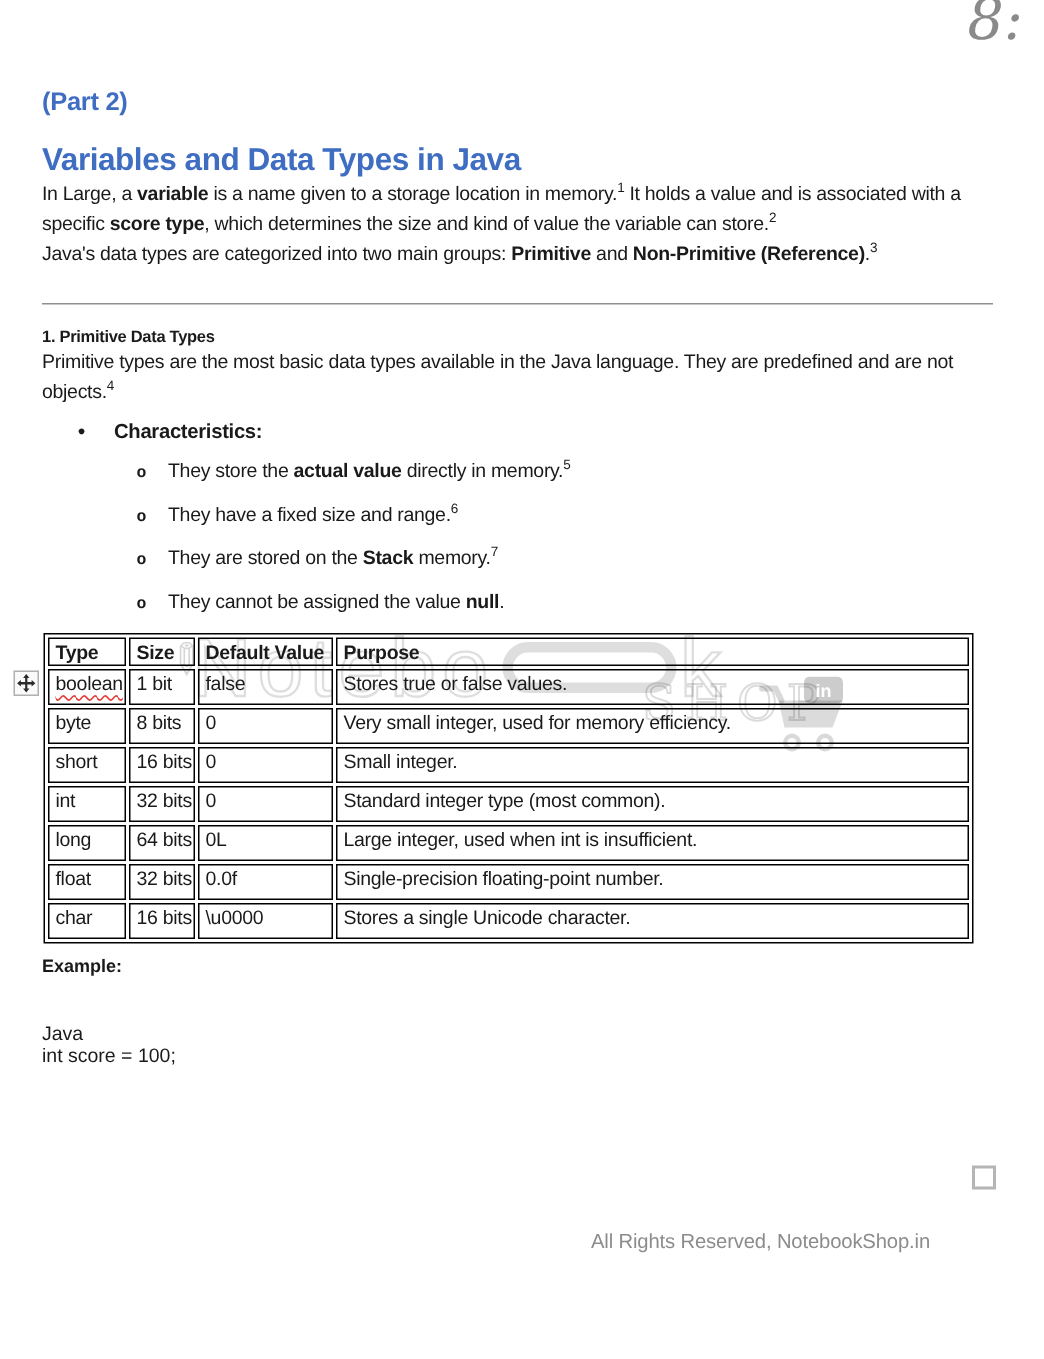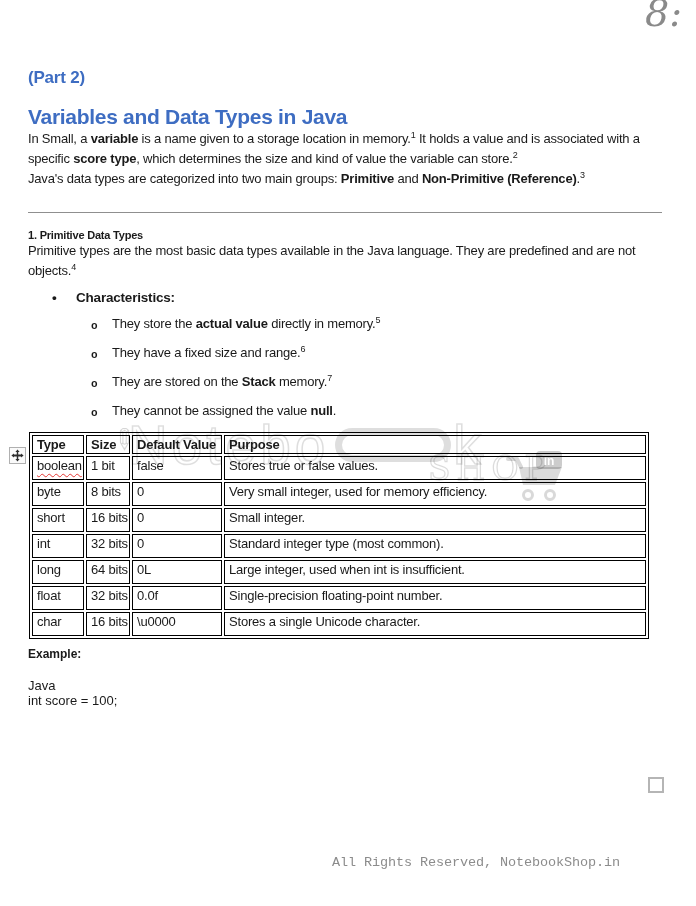--- a/index.html
+++ b/index.html
@@ -5,21 +5,21 @@
   :root{
     --accent:#3E6DC2; --text:#1A1A1A; --muted:#8C8C8C; --squiggle:#E53935;
     --wm:rgba(0,0,0,0.13); --wm2:rgba(0,0,0,0.12);
   }
   *{box-sizing:border-box;}
   html,body{margin:0;padding:0;}
   body{
     width:696px;height:906px;background:#ffffff;position:relative;overflow:hidden;
     font-family:"Liberation Sans",sans-serif;color:var(--text);
   }
-  .content{position:absolute;left:28px;top:10px;width:634px;z-index:1;}
+  .content{position:absolute;left:28px;top:0;width:634px;z-index:1;}
   .corner-mark{
     position:absolute;top:-9px;right:14px;z-index:1;
     font-family:"DejaVu Serif",serif;font-style:italic;font-size:38px;color:#8a8a8a;
   }
   .part-label{margin:58px 0 0;font-size:17px;font-weight:700;color:var(--accent);letter-spacing:-0.2px;}
   .doc-title{margin:17px 0 0;font-size:21px;font-weight:700;color:var(--accent);letter-spacing:-0.3px;}
   p.body{margin:0;font-size:13px;line-height:20px;letter-spacing:-0.2px;}
   .p1{margin-top:17px;}
   .p2{margin-top:15px;}
   .b{font-weight:700;}
@@ -44,25 +44,25 @@
     border:1px solid #000;vertical-align:top;padding:1px 4px;text-align:left;
     white-space:nowrap;overflow:hidden;background:transparent;
   }
   table.dt th{height:15px;font-size:13px;font-weight:700;}
   table.dt td{height:24px;font-weight:400;}
   .misspell{
     text-decoration:underline wavy var(--squiggle);
     text-decoration-thickness:1px;text-underline-offset:3px;text-decoration-skip-ink:none;
   }
   .example-label{margin-top:8px;font-size:12px;font-weight:700;}
-  .example-lang{margin-top:17px;font-size:13px;}
+  .example-lang{margin-top:30px;font-size:13px;}
   .example-code{font-size:13px;}
   .page-footer{
-    position:absolute;top:855px;right:76px;z-index:1;
-    font-size:13.5px;color:var(--muted);letter-spacing:-0.1px;font-family:Liberation Mono, monospace;
+    position:absolute;top:820px;right:76px;z-index:1;
+    font-size:13.5px;color:var(--muted);letter-spacing:-0.1px;
   }
   .move-handle{
     position:absolute;left:9px;top:447px;width:17px;height:17px;z-index:2;
     border:1px solid #b0b0b0;background:#fafafa;display:flex;align-items:center;justify-content:center;
     cursor:move;
   }
   .anchor-box{
     position:absolute;left:648px;top:777px;width:16px;height:16px;z-index:2;
     border:2px solid #b5b5b5;background:#ffffff;
   }
@@ -119,21 +119,21 @@
     <path d="M8 0.5 L10.6 3.6 H8.9 V6.9 H12.4 V5.4 L15.5 8 L12.4 10.6 V9.1 H8.9 V12.4 H10.6 L8 15.5 L5.4 12.4 H7.1 V9.1 H3.6 V10.6 L0.5 8 L3.6 5.4 V6.9 H7.1 V3.6 H5.4 Z" fill="#2b2b2b"></path>
   </svg>
 </div>
 
 <div class="anchor-box"></div>
 
 <div class="content">
   <div class="part-label">(Part 2)</div>
   <div class="doc-title">Variables and Data Types in Java</div>
 
-  <p class="body p1"><span>In Small, a </span><span class="b">variable</span><span> is a name given to a storage location in memory.</span><sup>1</sup><span> It holds a value and is associated with a specific </span><span class="b">score type</span><span>, which determines the size and kind of value the variable can store.</span><sup>2</sup></p>
+  <p class="body p1"><span>In Large, a </span><span class="b">variable</span><span> is a name given to a storage location in memory.</span><sup>1</sup><span> It holds a value and is associated with a specific </span><span class="b">score type</span><span>, which determines the size and kind of value the variable can store.</span><sup>2</sup></p>
   <p class="body p2"><span>Java's data types are categorized into two main groups: </span><span class="b">Primitive</span><span> and </span><span class="b">Non-Primitive (Reference)</span><span>.</span><sup>3</sup></p>
 
   <hr class="rule">
 
   <div class="sec-heading">1. Primitive Data Types</div>
   <p class="body p3"><span>Primitive types are the most basic data types available in the Java language. They are predefined and are not objects.</span><sup>4</sup></p>
 
   <div class="char-item">
     <span class="lvl1-marker">•</span><span>Characteristics:</span>
   </div>

